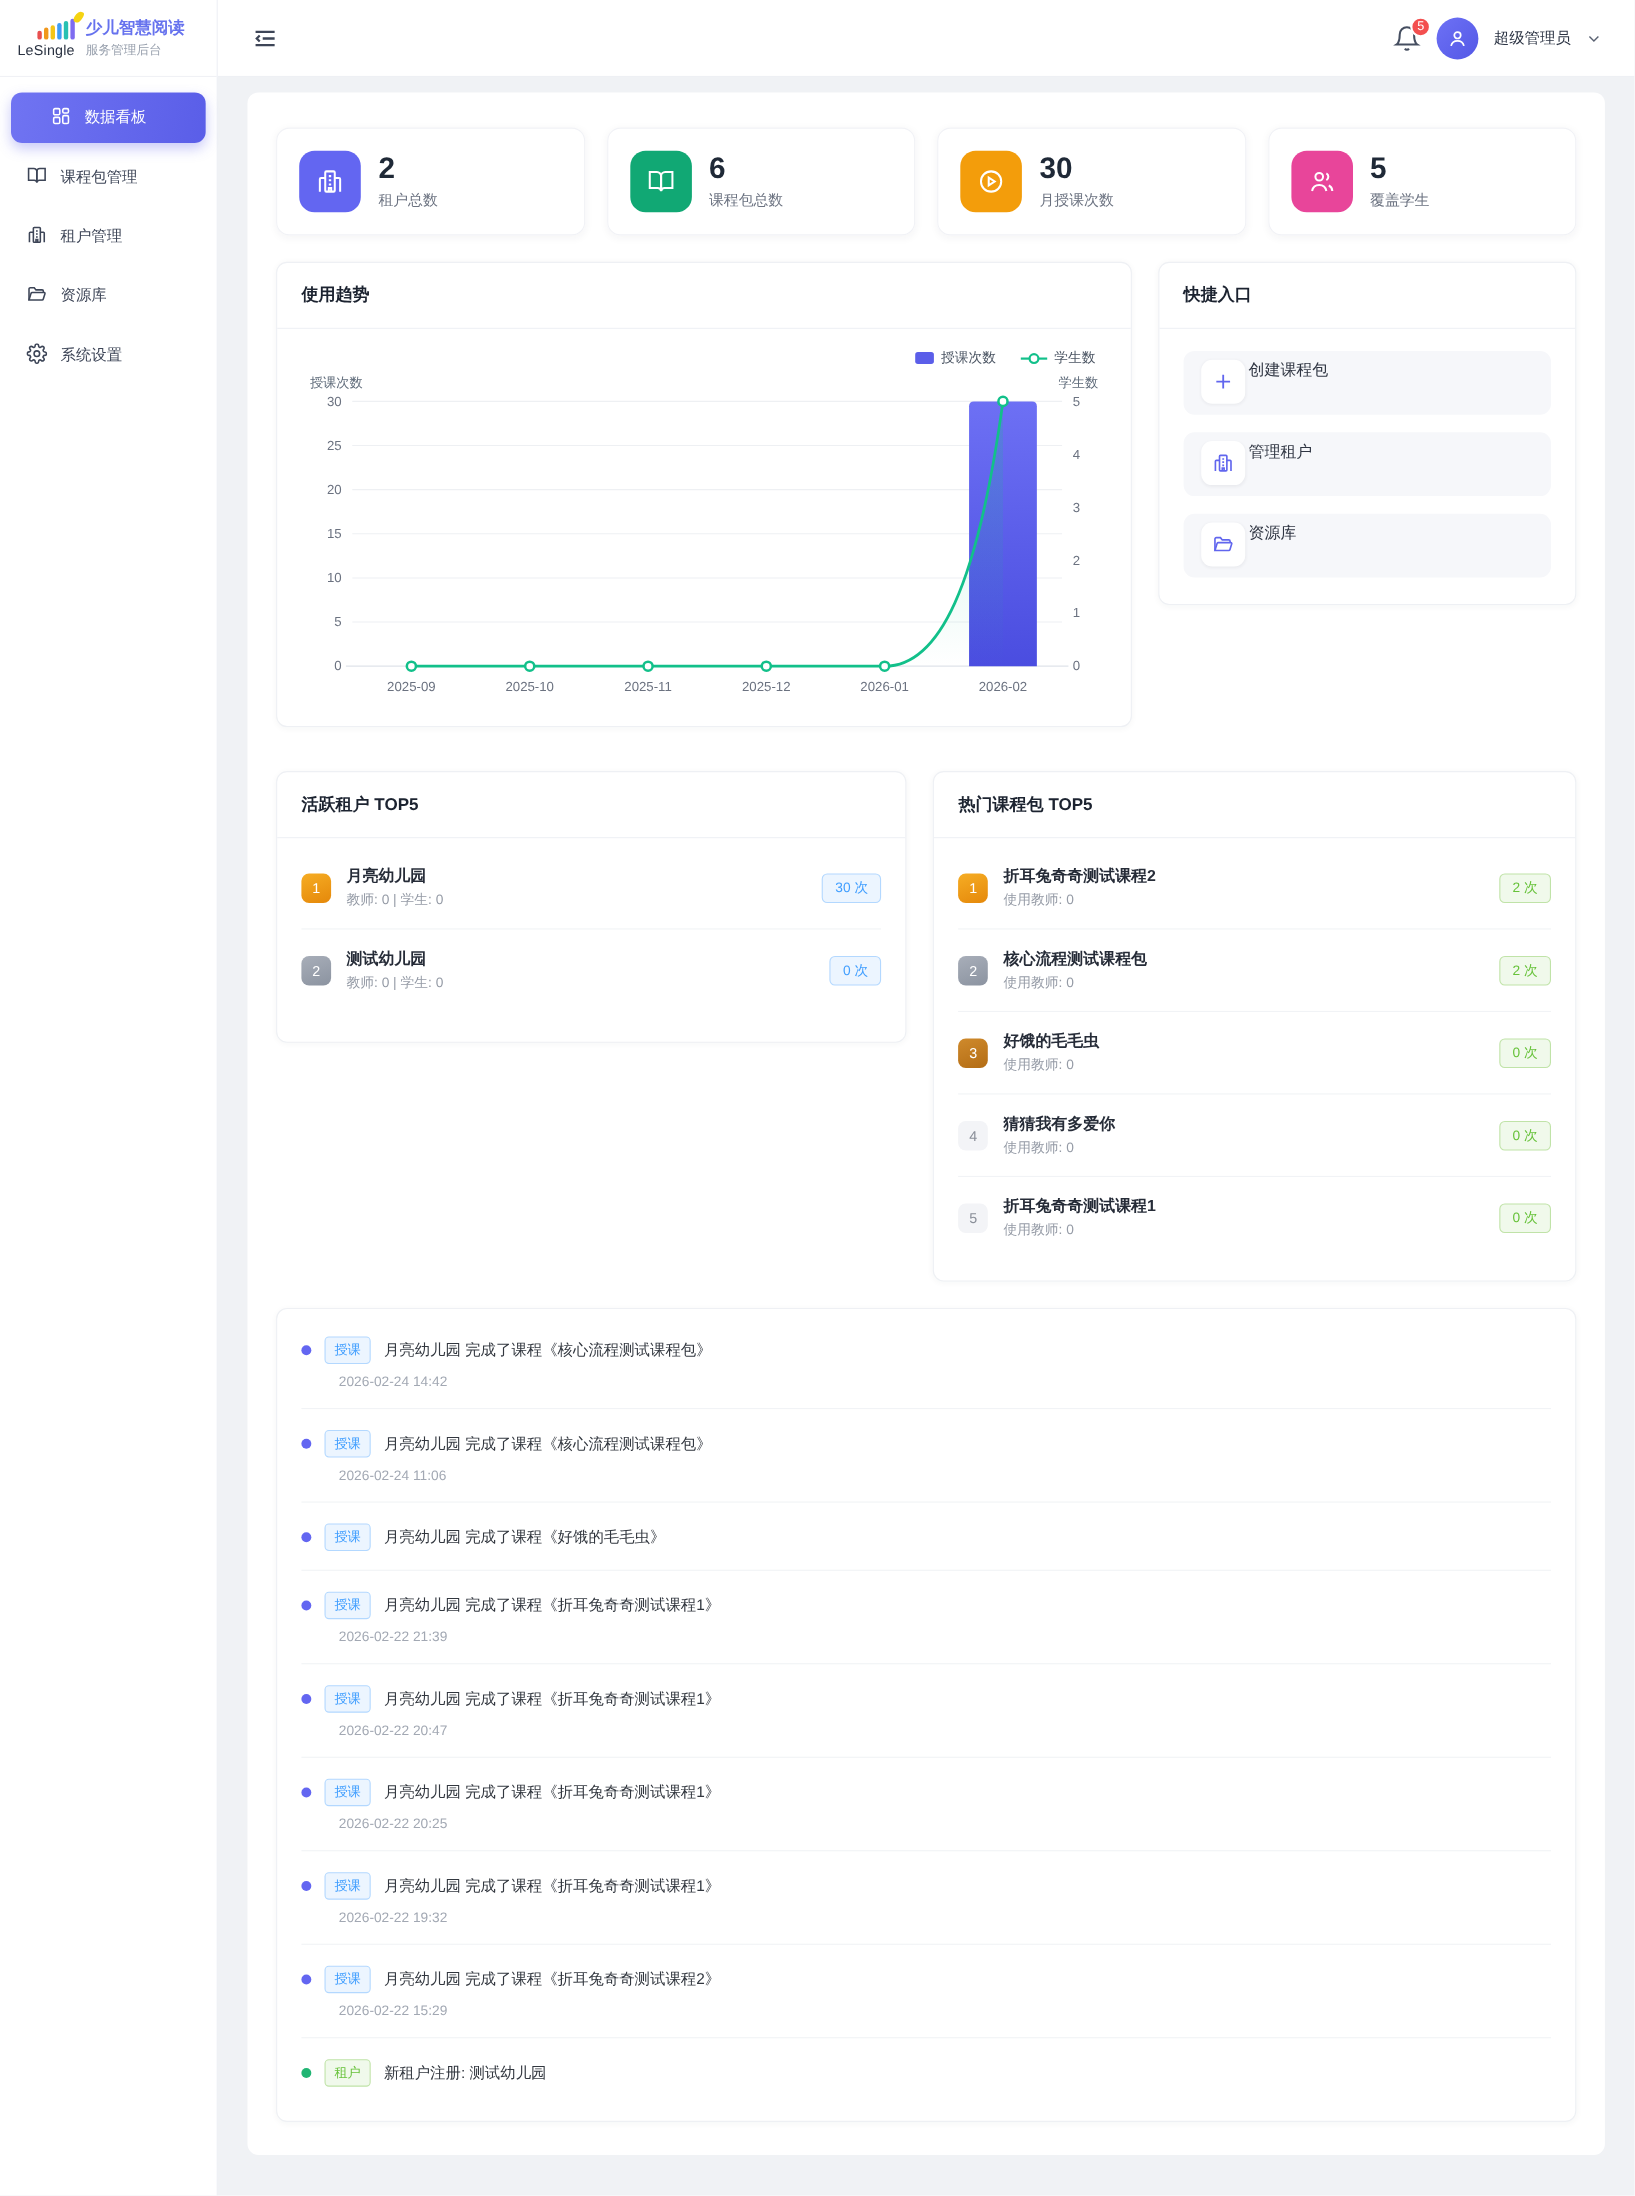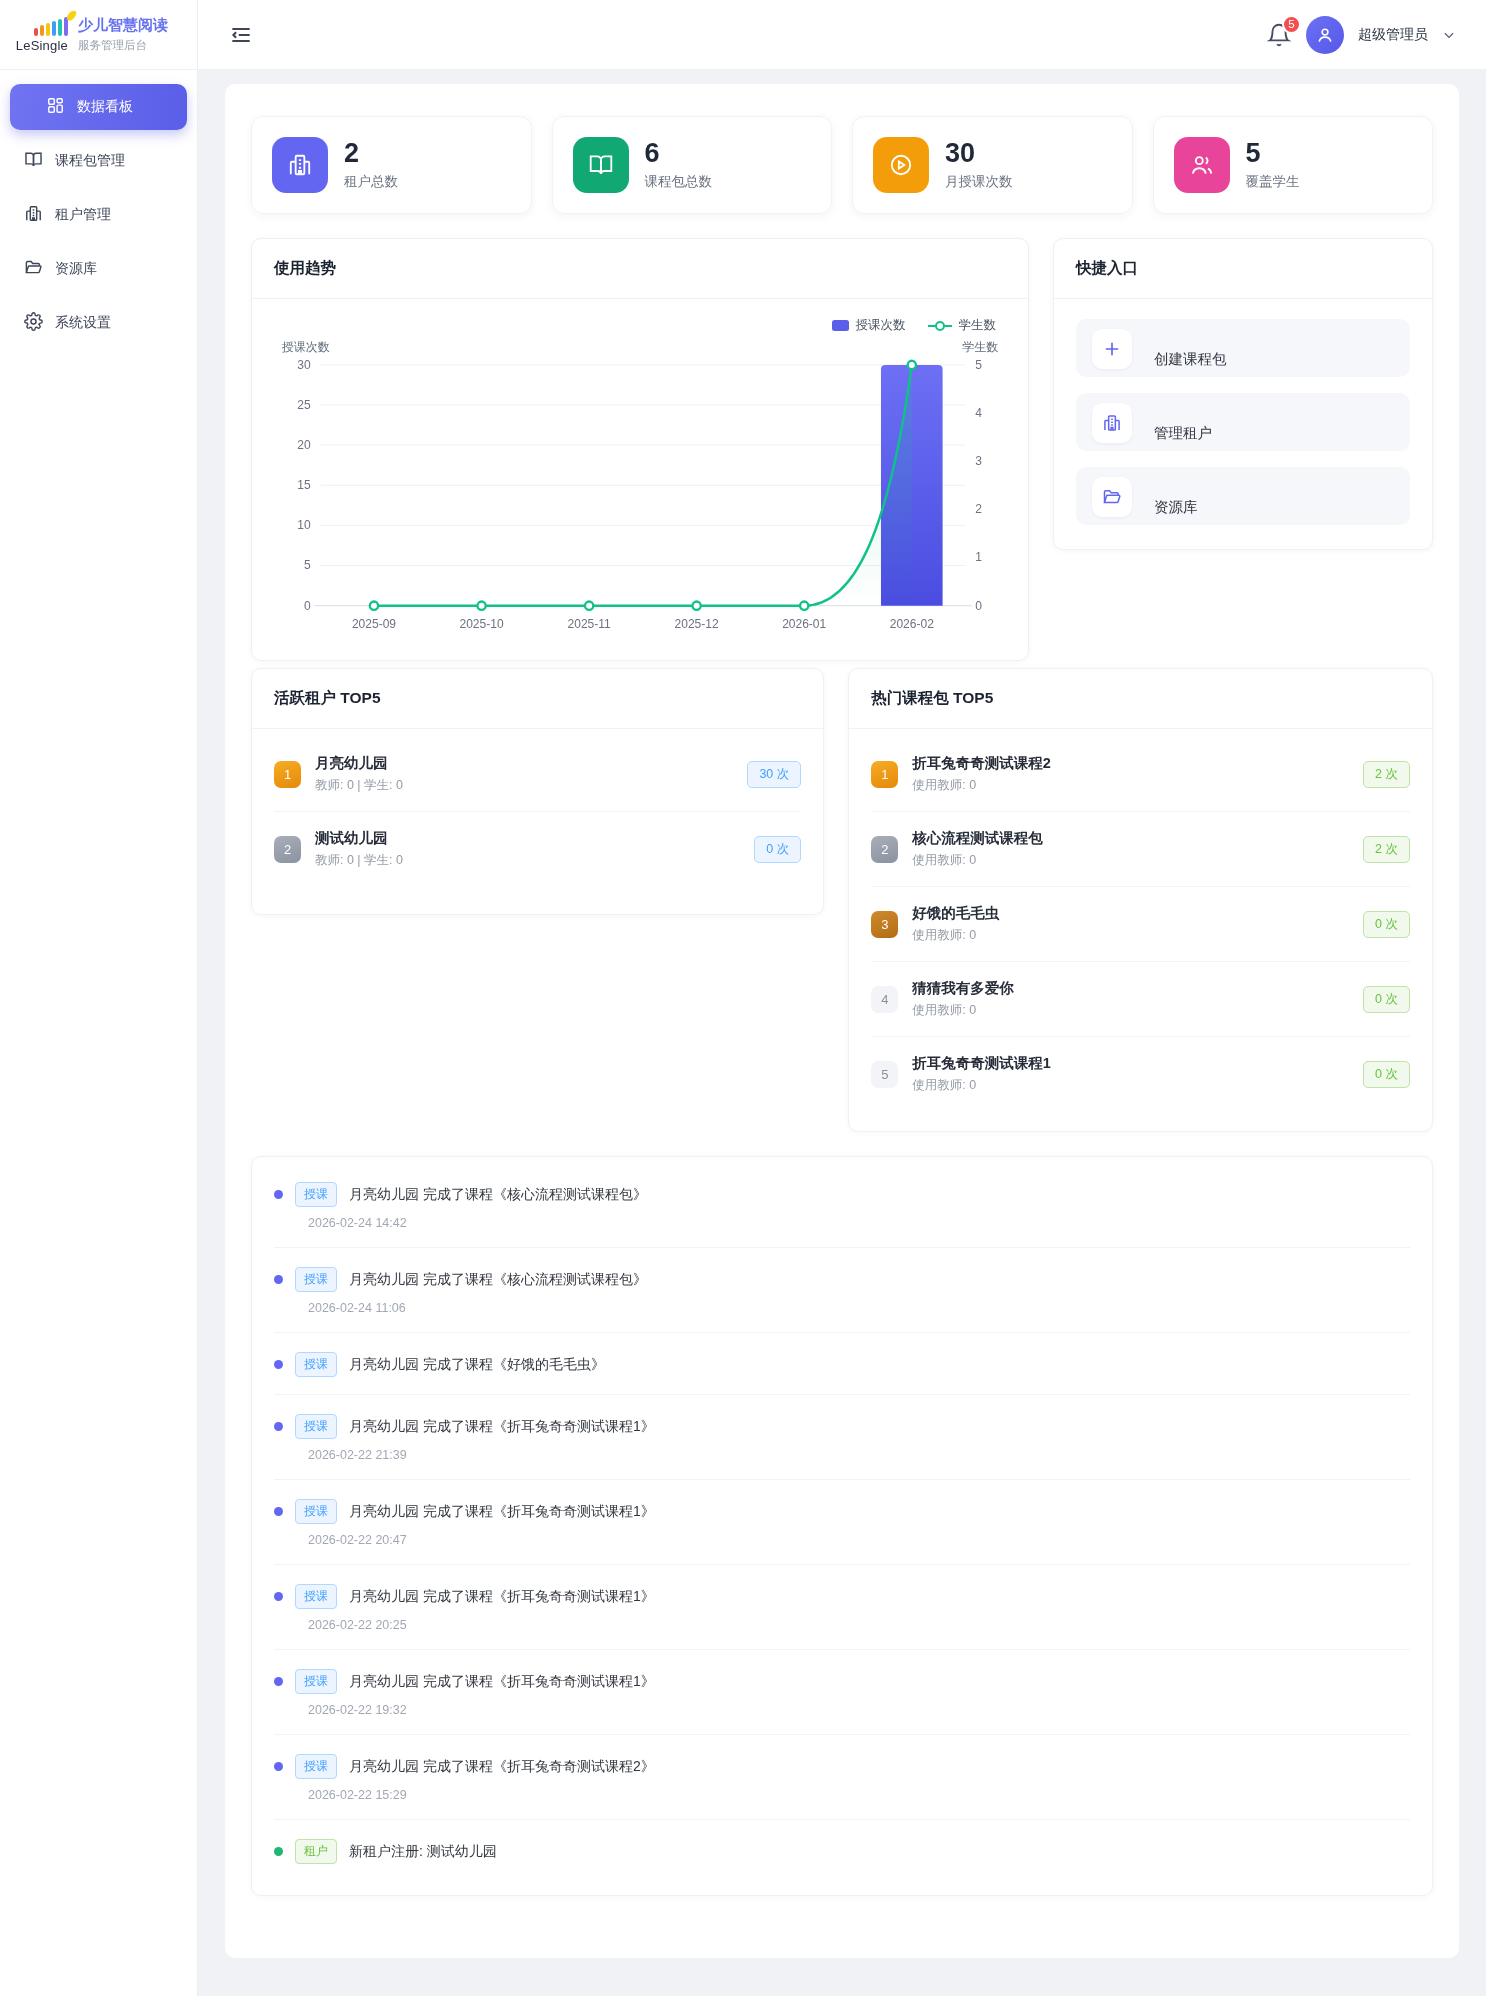--- a/index.html
+++ b/index.html
@@ -42,40 +42,40 @@
 
   .stats { display:grid; grid-template-columns:repeat(4,1fr); gap:20px; }
   .stat-card { border:1px solid #f1f2f6; border-radius:12px; box-shadow:0 2px 8px rgba(30,41,59,.05); padding:20px; display:flex; align-items:center; gap:16px; }
   .stat-icon { width:56px; height:56px; border-radius:14px; display:flex; align-items:center; justify-content:center; color:#fff; flex-shrink:0; }
   .stat-icon svg { width:26px; height:26px; }
   .si-purple { background:#6366f1; } .si-green { background:#11a874; } .si-orange { background:#f39d0b; } .si-pink { background:#e8459a; }
   .stat-value { font-size:27px; font-weight:700; color:#1f2937; line-height:1.1; }
   .stat-label { font-size:13.5px; color:#6b7280; margin-top:5px; }
 
   .row2 { display:grid; grid-template-columns:1fr 380px; gap:24px; margin-top:24px; align-items:start; }
-  .row3 { display:grid; grid-template-columns:1fr 1.02fr; gap:24px; margin-top:7px; align-items:start; }
+  .row3 { display:grid; grid-template-columns:1fr 1.02fr; gap:24px; margin-top:40px; align-items:start; }
 
   .card { border:1px solid #eef0f4; border-radius:10px; box-shadow:0 1px 6px rgba(30,41,59,.04); background:#fff; }
   .card-hd { padding:19px 22px; border-bottom:1px solid #eff1f5; font-size:15.5px; font-weight:700; color:#1c2330; }
   .card-bd { padding:20px 22px; }
 
   
   .legend { display:flex; justify-content:flex-end; gap:22px; align-items:center; padding:6px 10px 0 0; font-size:12.5px; color:#4b5563; }
   .legend-item { display:flex; align-items:center; gap:7px; }
   .lg-bar { width:17px; height:11px; border-radius:2.5px; background:#5b5ee9; }
   .lg-line { position:relative; width:24px; height:10px; }
   .lg-line::before { content:""; position:absolute; left:0; right:0; top:4px; height:2px; background:#12c08a; }
   .lg-line::after { content:""; position:absolute; left:7px; top:0; width:6px; height:6px; border:2px solid #12c08a; background:#fff; border-radius:50%; }
   .chart-svg { display:block; width:100%; height:auto; margin-top:2px; }
   .tick { font-size:12.5px; fill:#6b7280; }
   .axis-name { font-size:12.5px; fill:#5f6b7a; }
   .xlab { font-size:12.5px; fill:#6b7280; }
 
   
-  .quick-item { display:flex; align-items:flex-end; gap:22px; background:#f6f7fa; border-radius:10px; padding:8px 16px; height:58px; margin-bottom:16px; cursor:pointer; }
+  .quick-item { display:flex; align-items:flex-start; gap:3px; background:#f6f7fa; border-radius:10px; padding:8px 16px; height:58px; margin-bottom:16px; cursor:pointer; }
   .quick-item:last-child { margin-bottom:4px; }
   .quick-icon { width:40px; height:40px; background:#fff; border-radius:10px; display:flex; align-items:center; justify-content:center; color:#6166ee; box-shadow:0 1px 3px rgba(30,41,59,.06); }
   .quick-icon svg { width:20px; height:20px; }
   .quick-label { font-size:14.5px; color:#2f3542; }
 
   
   .rank-row { display:flex; align-items:center; gap:14px; padding:17px 0; border-bottom:1px solid #f1f3f6; }
   .rank-row:last-child { border-bottom:none; }
   .rank-badge { width:27px; height:27px; border-radius:7px; display:flex; align-items:center; justify-content:center; font-size:13px; color:#fff; flex-shrink:0; }
   .rk1 { background:linear-gradient(160deg,#f6ad24,#e5880a); }

